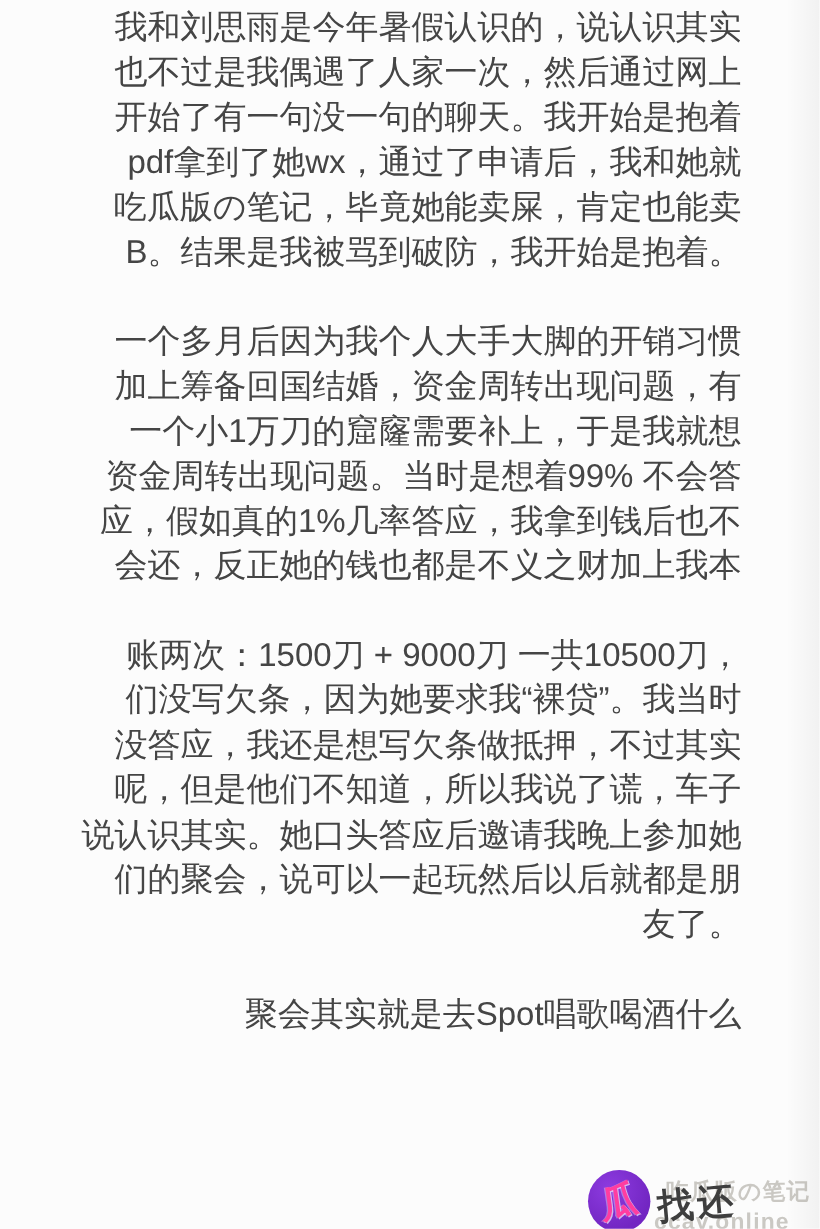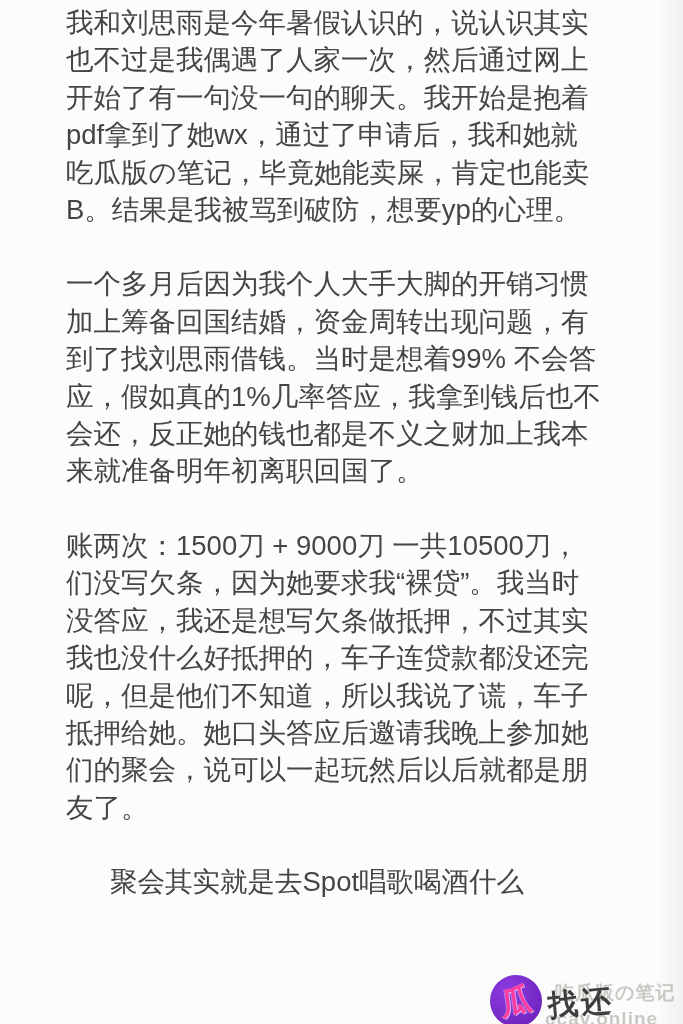--- a/index.html
+++ b/index.html
@@ -20,21 +20,21 @@
     top: 4px;
     width: 552px;
     color: #454545;
     font-size: 27.5px;
     line-height: 37.4px;
     letter-spacing: 0px;
     font-weight: 400;
   }
   .paragraph { margin: 0 0 37px 0; }
   .paragraph:last-child { margin-bottom: 0; margin-left: 44px; }
-  .line { white-space: nowrap; }
+  .line { white-space: nowrap; text-align: right; }
 
   
   .edge-shade {
     position: absolute;
     top: 0; right: 0;
     width: 28px; height: 100%;
     background: linear-gradient(to right, rgba(0,0,0,0), rgba(0,0,0,0.045));
     pointer-events: none;
   }
 
@@ -96,37 +96,36 @@
 </head>
 <body>
 
 <main class="post-text">
     <div class="paragraph">
       <div class="line">我和刘思雨是今年暑假认识的，说认识其实</div>
       <div class="line">也不过是我偶遇了人家一次，然后通过网上</div>
       <div class="line">开始了有一句没一句的聊天。我开始是抱着</div>
       <div class="line">pdf拿到了她wx，通过了申请后，我和她就</div>
       <div class="line">吃瓜版の笔记，毕竟她能卖屎，肯定也能卖</div>
-      <div class="line">B。结果是我被骂到破防，想要yp的心理。</div>
+      <div class="line">B。结果是我被骂到破防，我开始是抱着。</div>
     </div>
     <div class="paragraph">
       <div class="line">一个多月后因为我个人大手大脚的开销习惯</div>
       <div class="line">加上筹备回国结婚，资金周转出现问题，有</div>
-      <div class="line">到了找刘思雨借钱。当时是想着99% 不会答</div>
+      <div class="line">一个小1万刀的窟窿需要补上，于是我就想</div>
+      <div class="line">资金周转出现问题。当时是想着99% 不会答</div>
       <div class="line">应，假如真的1%几率答应，我拿到钱后也不</div>
       <div class="line">会还，反正她的钱也都是不义之财加上我本</div>
-      <div class="line">来就准备明年初离职回国了。</div>
     </div>
     <div class="paragraph">
       <div class="line">账两次：1500刀 + 9000刀 一共10500刀，</div>
       <div class="line">们没写欠条，因为她要求我“裸贷”。我当时</div>
       <div class="line">没答应，我还是想写欠条做抵押，不过其实</div>
-      <div class="line">我也没什么好抵押的，车子连贷款都没还完</div>
       <div class="line">呢，但是他们不知道，所以我说了谎，车子</div>
-      <div class="line">抵押给她。她口头答应后邀请我晚上参加她</div>
+      <div class="line">说认识其实。她口头答应后邀请我晚上参加她</div>
       <div class="line">们的聚会，说可以一起玩然后以后就都是朋</div>
       <div class="line">友了。</div>
     </div>
     <div class="paragraph">
       <div class="line">聚会其实就是去Spot唱歌喝酒什么</div>
     </div>
   </main>
 
 <div class="edge-shade"></div>
 

